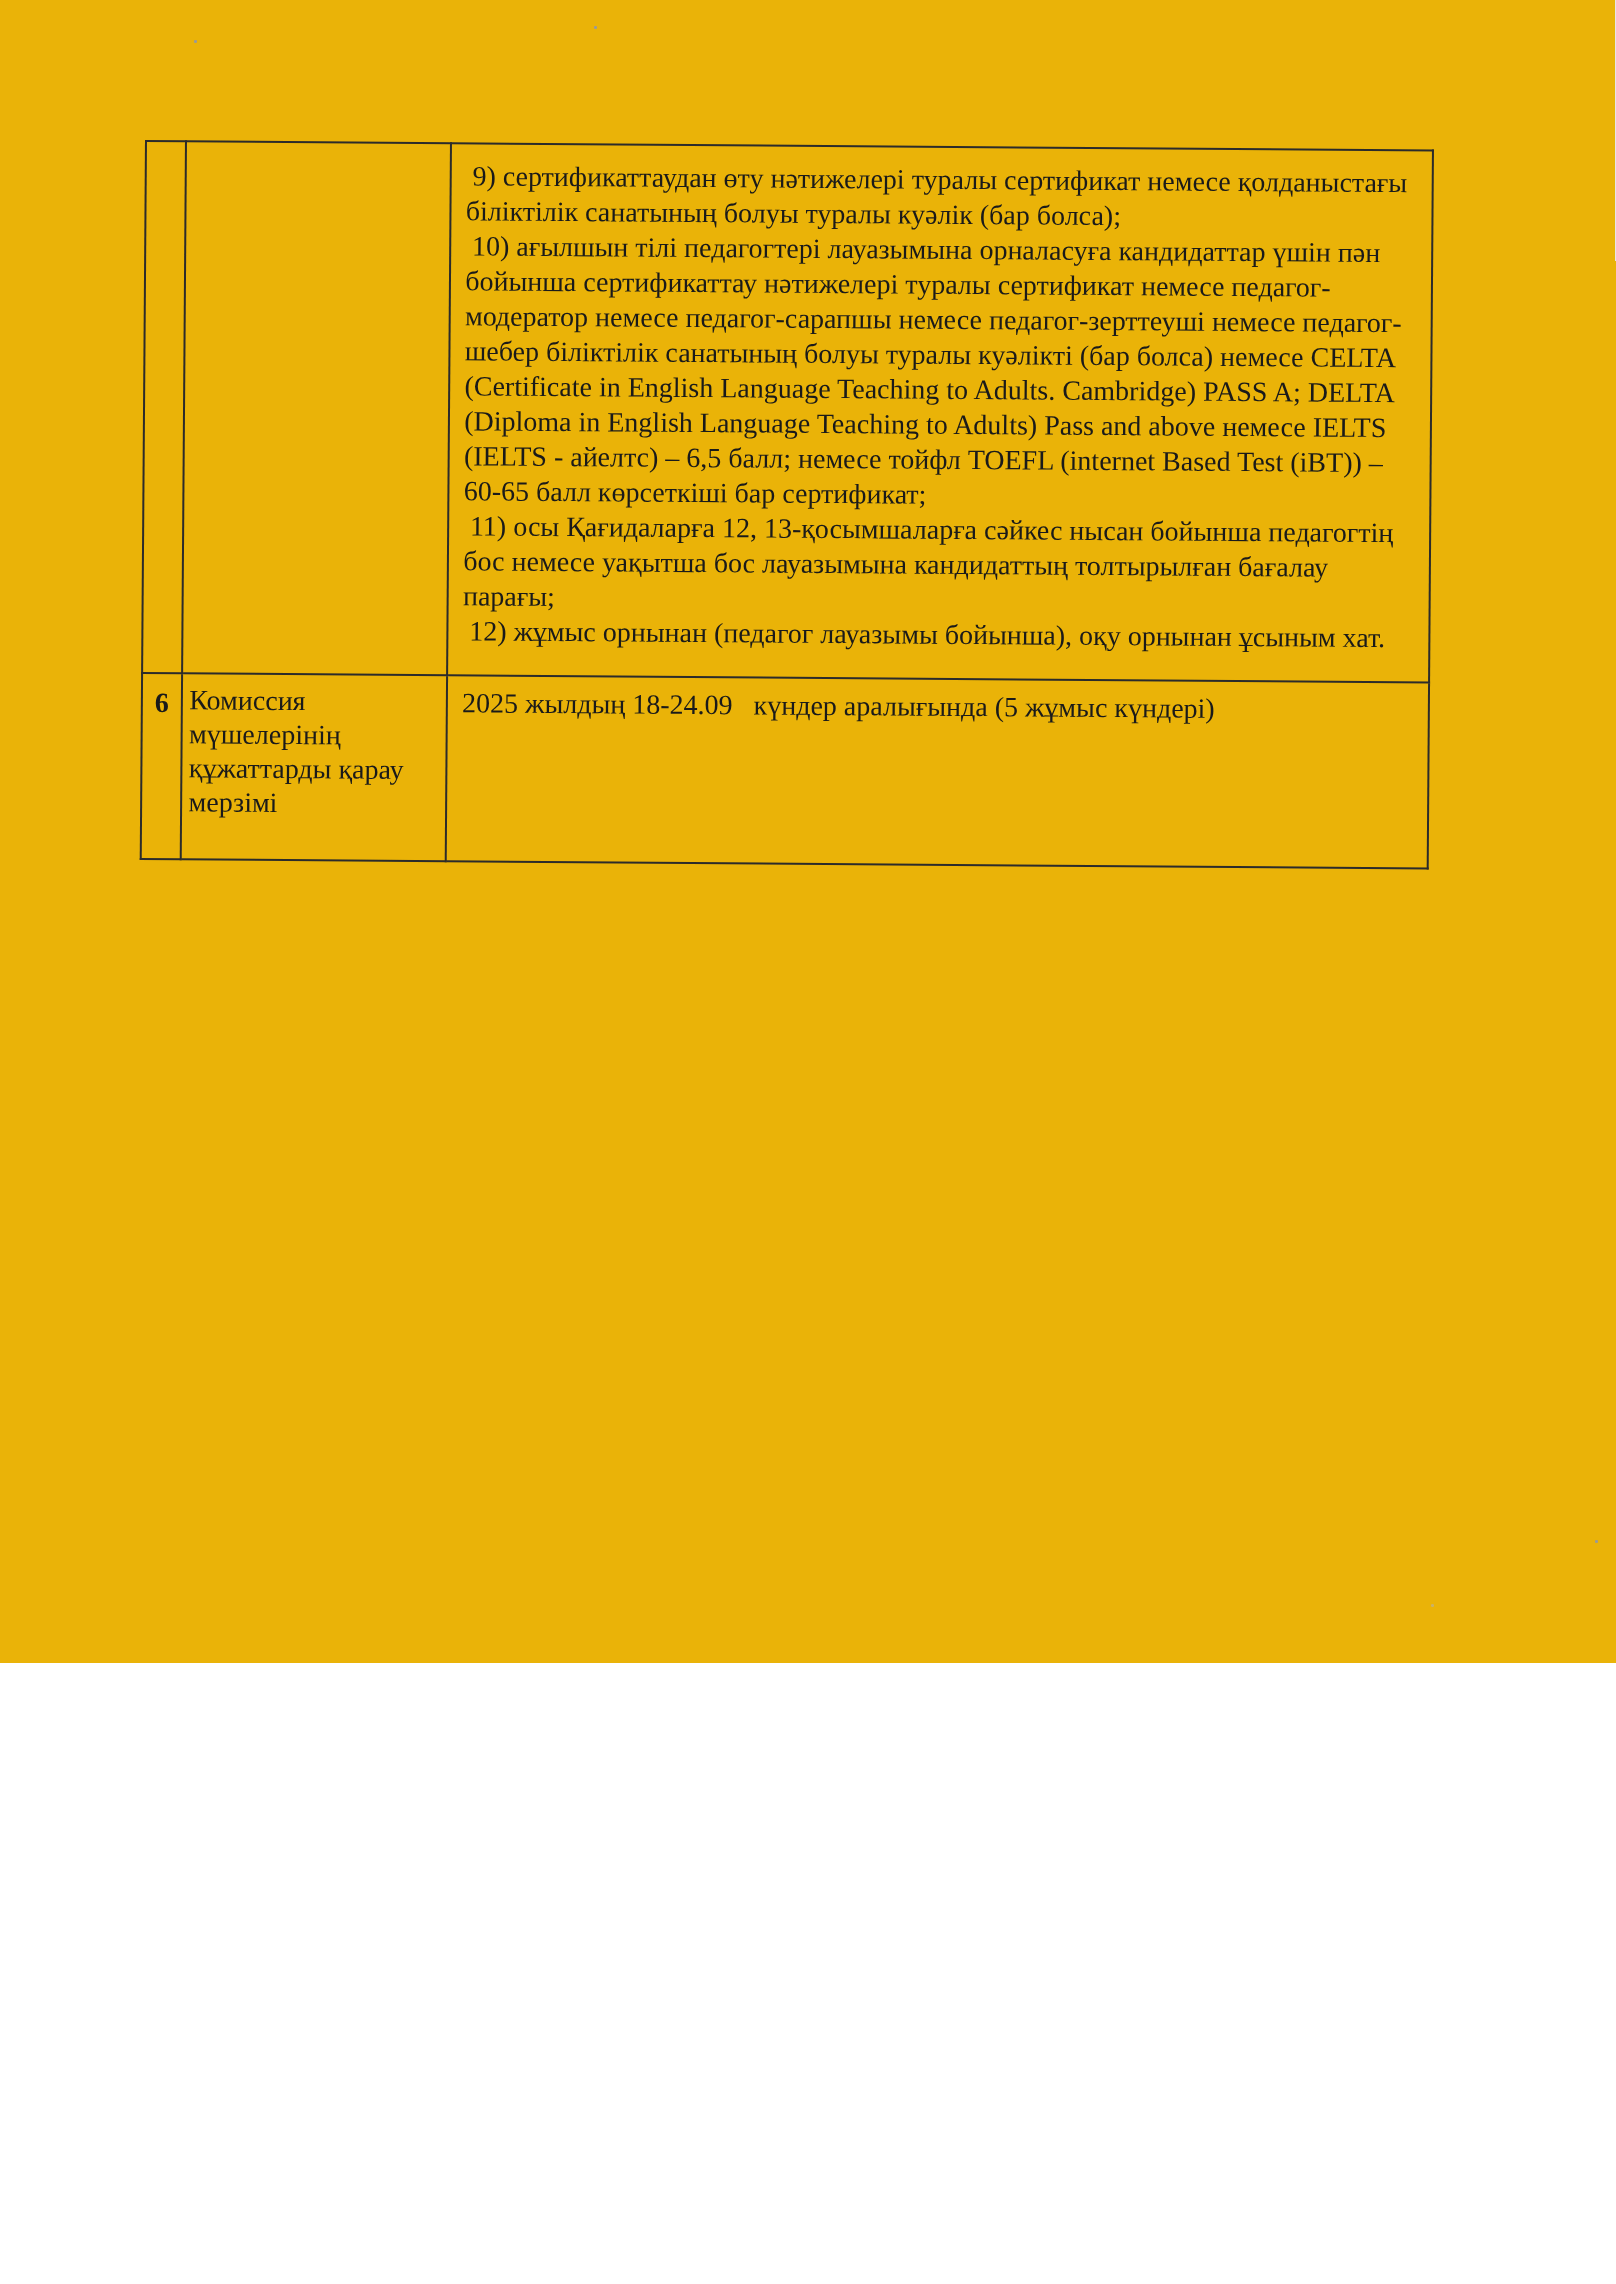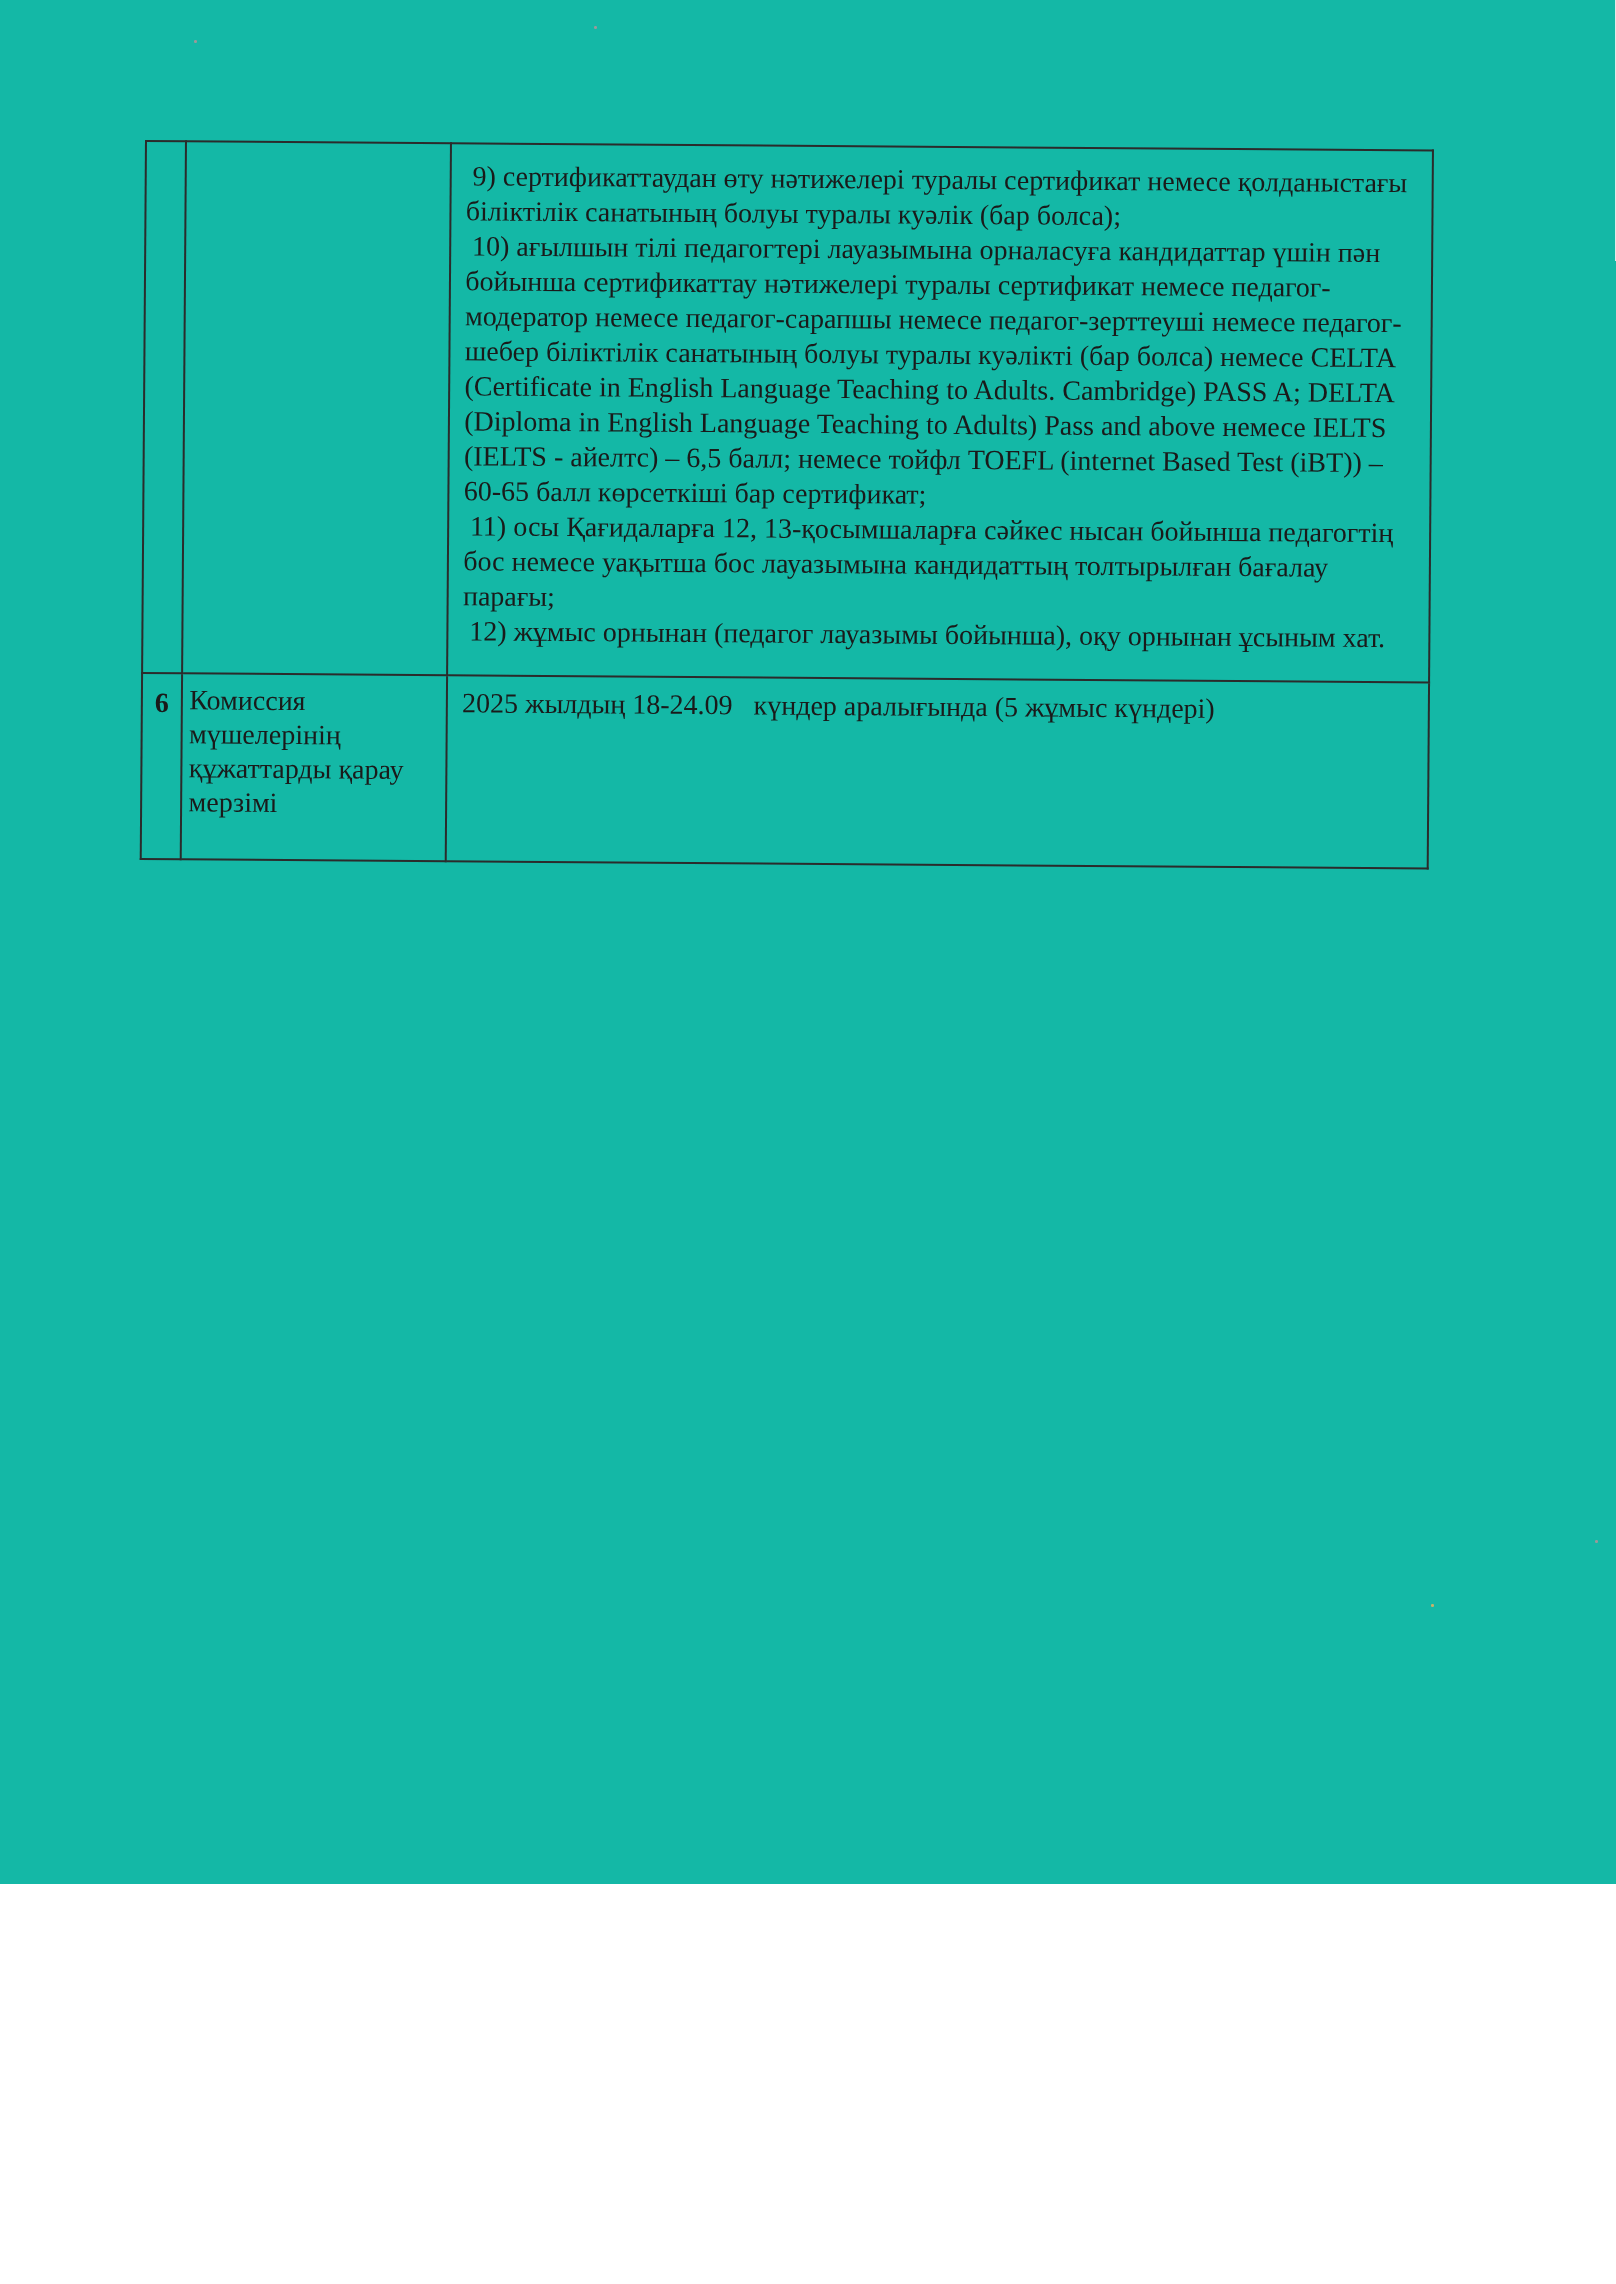--- a/index.html
+++ b/index.html
@@ -12,22 +12,22 @@
       height: 2284px;
       position: relative;
       overflow: hidden;
       font-family: "Liberation Serif", "DejaVu Serif", serif;
       color: #1a1a1a;
     }
     .page {
       position: absolute;
       left: 0; top: 0;
       width: 1616px;
-      height: 1884px;
-      background: #14b8a6;
+      height: 1663px;
+      background: #eab308;
     }
     .scan-edge {
       position: absolute;
       right: 0;
       top: 0;
       width: 1.3px;
       height: 261px;
       background: #e6e6e6;
     }
     .speck {

